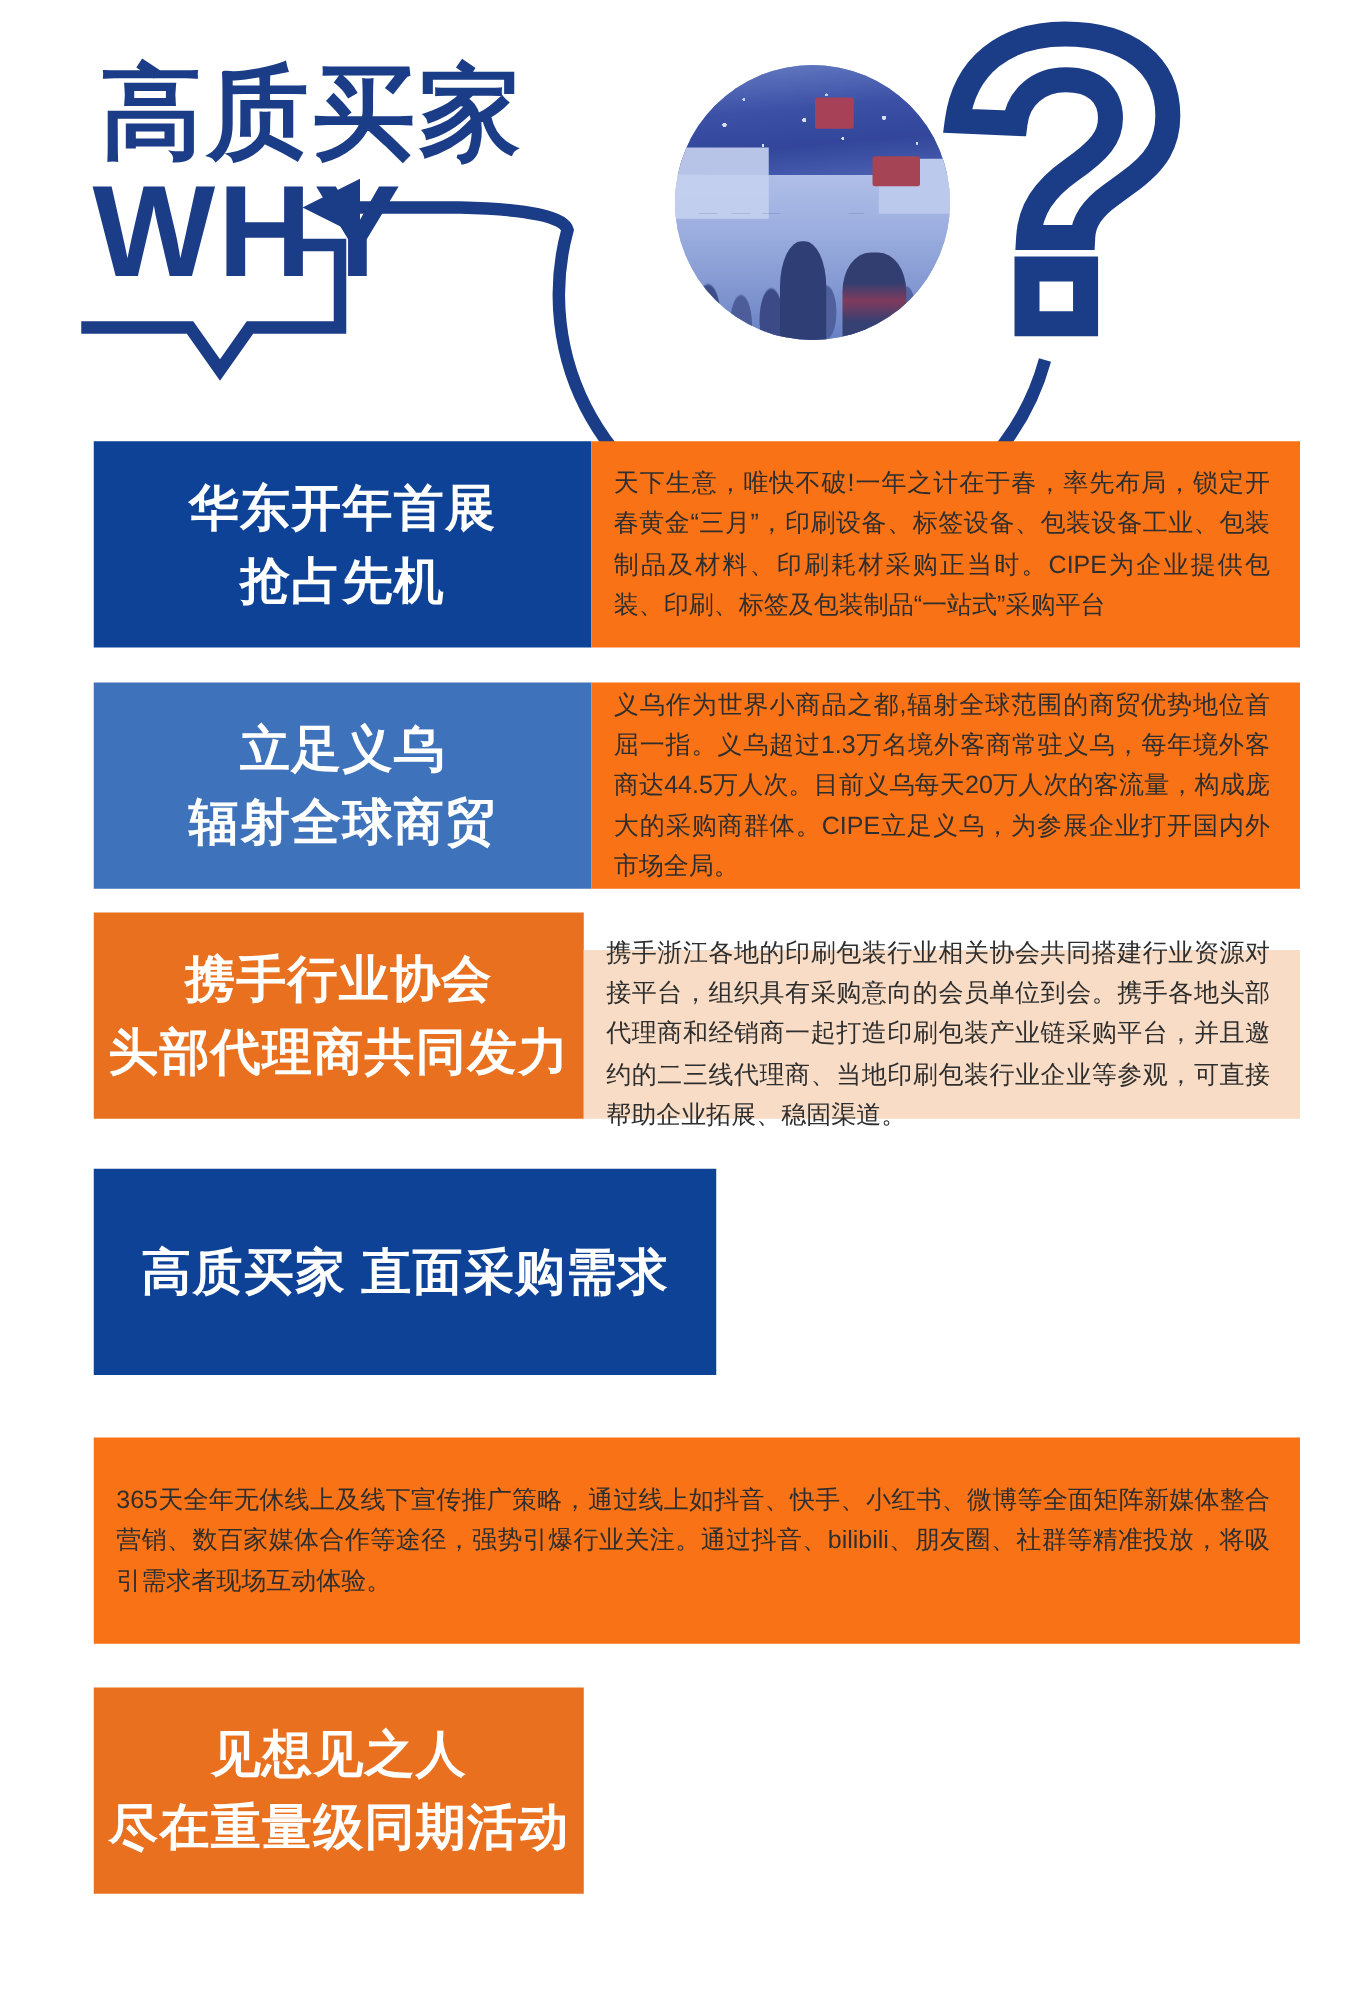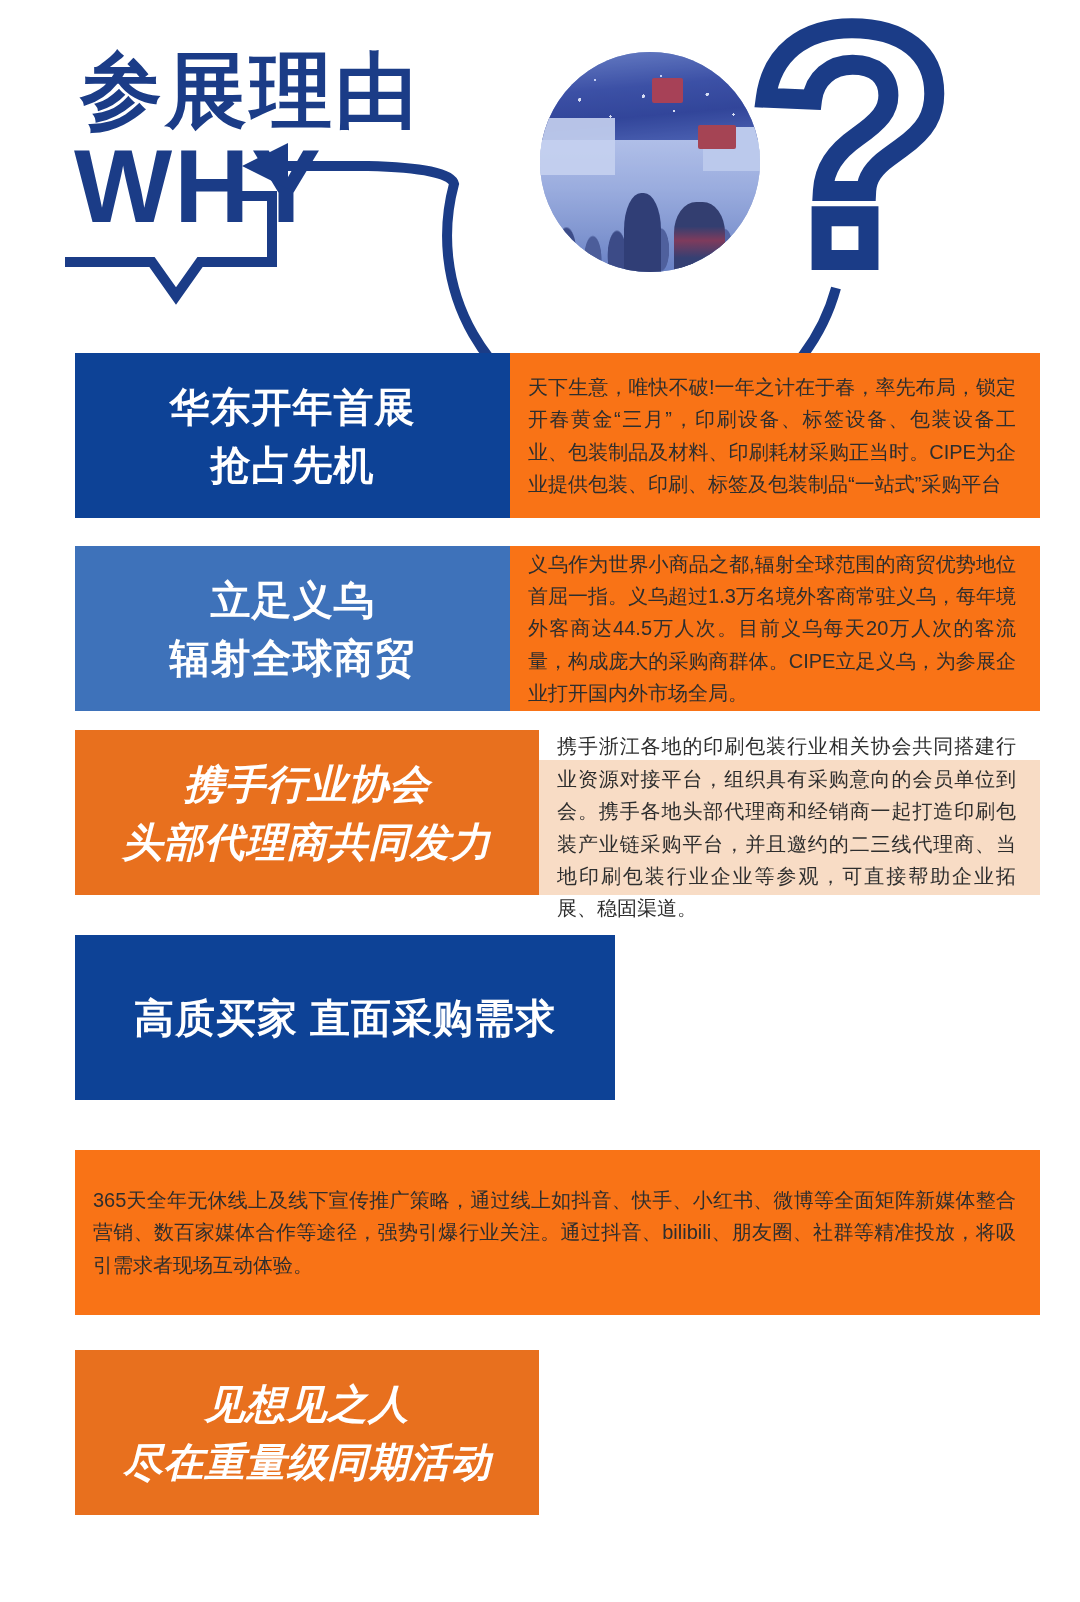--- a/index.html
+++ b/index.html
@@ -57,35 +57,35 @@
   .rows{position:absolute;left:75px;top:353px;width:965px;}
   .row{display:flex;height:165px;}
   .row:nth-child(1){margin-bottom:28px;}
   .row:nth-child(2){margin-bottom:19px;}
   .row:nth-child(3){margin-bottom:40px;}
   .row:nth-child(4){margin-bottom:50px;}
   .row:nth-child(5){margin-bottom:35px;}
   .label{flex:none;display:flex;align-items:center;justify-content:center;text-align:center;
          color:#fff;font-size:40px;font-weight:700;line-height:1.45;letter-spacing:1px;
          white-space:pre-line;}
-  .w1{width:435px;} .w2{width:464px;font-style:italic;} .w3{width:540px;}
+  .w1{width:398px;} .w2{width:392px;} .w3{width:498px;}
   .body{flex:1;display:flex;align-items:center;padding:0 24px 0 18px;
         font-size:20px;line-height:1.62;color:#2e2e2e;text-align:justify;}
   .t-dark .label{background:#0d4296;}
   .t-mid  .label{background:#3e72ba;}
   .t-orange .label{background:#e8701e;}
   .t-dark .body,.t-mid .body{background:#f97316;}
   .t-orange .body{background:#f8dcc5;margin-top:30px;}
 </style>
 </head>
 <body>
 
 <div class="page">
 
-  <div class="title-cn">参展理由</div>
+  <div class="title-cn">高质买家</div>
   <div class="title-en">WHY</div>
 
   <svg class="header-svg" viewBox="0 0 1080 420">
     <polyline points="65,262 152,262 176,296 200,262 272,262 272,196 232,196" fill="none" stroke="#1b3c87" stroke-width="10"></polyline>
     <path d="M 262 166 H 368 Q 450 168 454 184 A 196 196 0 0 0 836 288" fill="none" stroke="#1b3c87" stroke-width="10"></path>
     <polygon points="242,166 288,143 288,189" fill="#1b3c87"></polygon>
   </svg>
 
   <div class="photo">
     <div class="ph-ceiling"></div>

